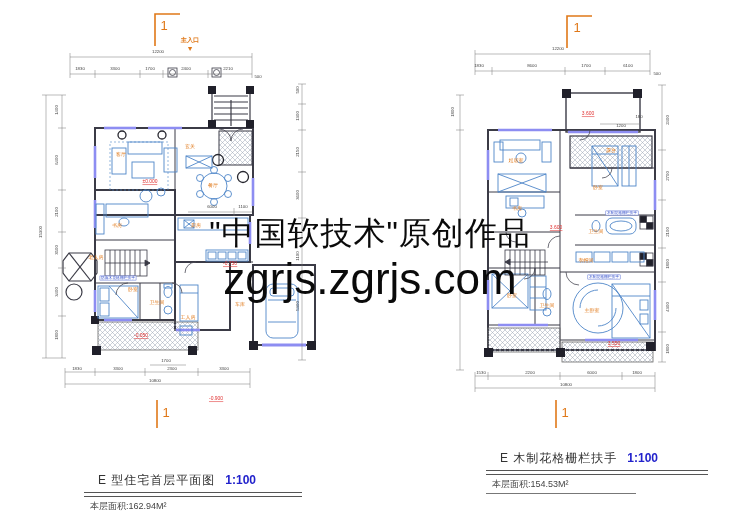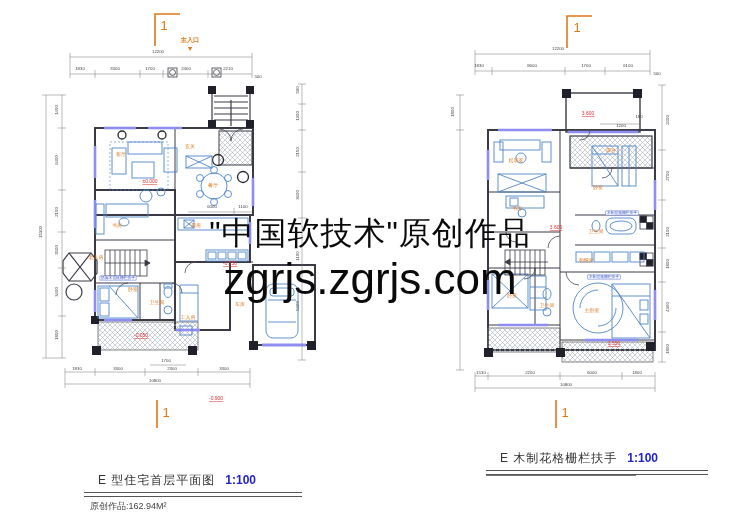--- a/index.html
+++ b/index.html
@@ -463,25 +463,26 @@
 
 <div class="wm wm1">"中国软技术"原创作品</div>
 <div class="wm wm2">zgrjs.zgrjs.com</div>
 
 <div class="titleblock tb-left">
   <div class="trow">
     <span class="tt">E  型住宅首层平面图</span>
     <span class="ts">1:100</span>
   </div>
   <div class="rule2"></div>
-  <div class="ta">原创作品:162.94M²</div>
+  <div class="ta">本层面积:162.94M²</div>
 </div>
 
 <div class="titleblock tb-right">
   <div class="trow">
     <span class="tt">E  木制花格栅栏扶手</span>
     <span class="ts">1:100</span>
   </div>
   <div class="rule2"></div>
+  <div class="ta">本层面积:154.53M²</div>
   <div class="ta-line"></div>
 </div>
 
 </div>
 
 </body></html>

